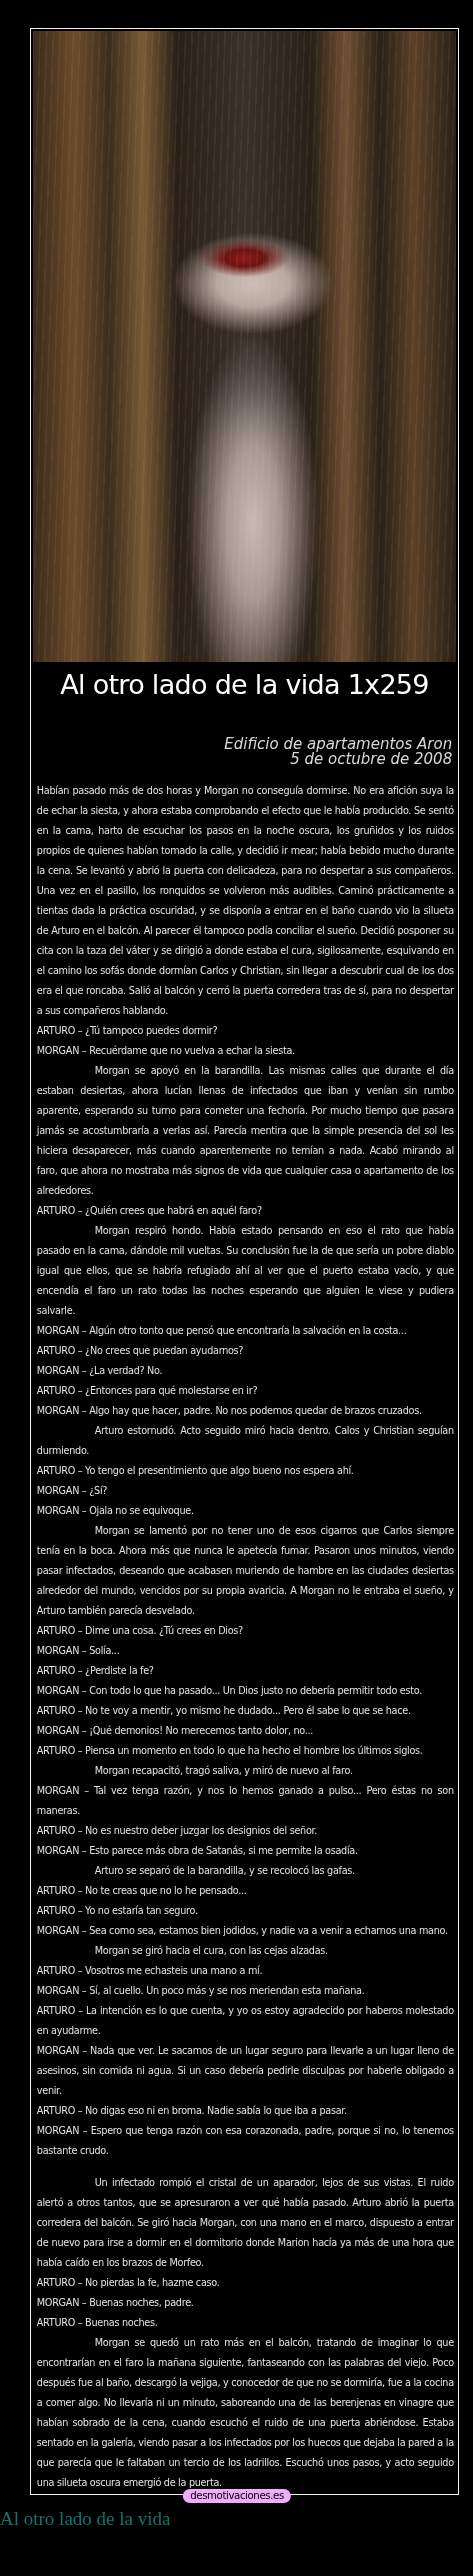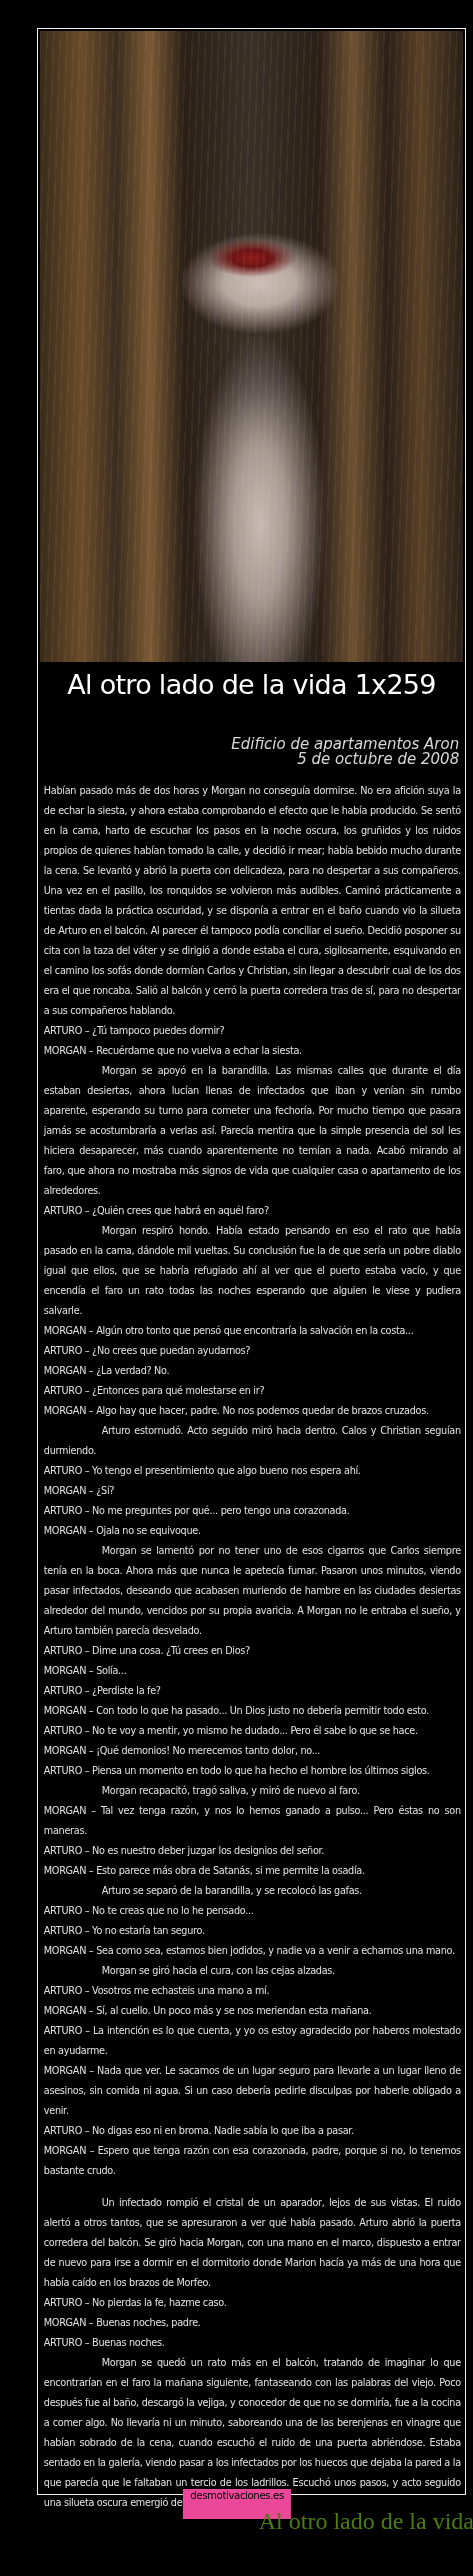--- a/index.html
+++ b/index.html
@@ -1,18 +1,18 @@
 <!DOCTYPE html>
 <html style="font-size:11.7px"><head>
 <meta charset="utf-8">
 <style>
   html, body { margin: 0; padding: 0; background: #000; }
   body { width: 474px; height: 2576px; position: relative; overflow: hidden; font-family: "DejaVu Sans", sans-serif; }
   .frame {
-    position: absolute; left: 37px; top: 28px; width: 429px; height: 2467px;
+    position: absolute; left: 30px; top: 28px; width: 429px; height: 2467px;
     border: 0.7px solid #f2f2f2; background: #000; box-sizing: border-box;
   }
   .photo {
     position: absolute; left: 2.2px; top: 2.2px; width: 423px; height: 631px;
     background:
       radial-gradient(ellipse 44px 19px at 50% 36%, #8e1a1a 0%, #6b1414 45%, rgba(0,0,0,0) 100%),
       radial-gradient(ellipse 80px 51px at 52% 40%, #cdbfb8 0%, #b7a8a0 45%, rgba(0,0,0,0) 100%),
       radial-gradient(ellipse 66px 189px at 52% 78%, #c8bab3 0%, #a89a93 40%, rgba(0,0,0,0) 100%),
       radial-gradient(ellipse 51px 58px at 52% 58%, #1a1717 0%, rgba(0,0,0,0) 100%),
       linear-gradient(90deg, #3a2a1a 0%, #6b4c2a 10%, #3b2c1f 18%, #7a5a34 26%, #2b2018 34%, #3a3028 50%, #2a2018 66%, #6e5032 74%, #2b2018 82%, #5a4028 90%, #2a2018 100%);
@@ -32,26 +32,26 @@
   .story {
     position: absolute; left: 5.8px; top: 752px; width: 417px;
     color: #e3e3e3; font-size: 9.7px; line-height: 20px; text-align: justify;
     font-family: "DejaVu Sans", sans-serif; letter-spacing: -0.3px;
   }
   .story p { margin: 0; }
   .story p.indent { text-indent: 58px; }
   .story p.gap { margin-top: 11.7px; }
   .logo {
     position: absolute; left: 50%; top: 2489px; transform: translateX(-50%);
-    background: #ec4899; color: #000; font-size: 10.2px; padding: 0 7.3px; height: 30px; line-height: 14px;
-    border-radius: 0; letter-spacing: -0.4px; font-family: "DejaVu Sans", sans-serif;
+    background: #f0abfc; color: #000; font-size: 10.2px; padding: 0 7.3px; height: 14px; line-height: 14px;
+    border-radius: 7px; letter-spacing: -0.4px; font-family: "DejaVu Sans", sans-serif;
   }
   .caption {
-    position: absolute; left: 0; top: 2508px; width: 100%; text-align: right;
-    color: #4d7c0f; font-family: "Liberation Serif", serif; font-size: 24px;
+    position: absolute; left: 0; top: 2508px; width: 100%; text-align: left;
+    color: #0f766e; font-family: "Liberation Serif", serif; font-size: 19px;
   }
 </style>
 </head>
 <body>
 
 <div class="frame">
   <div class="photo" title="close-up of a pale girl's face with bloody lips, hair covering her eyes">
     <div class="hair-strands"></div>
   </div>
   <div class="title">Al otro lado de la vida 1x259</div>
@@ -67,21 +67,20 @@
       <p>ARTURO – ¿Quién crees que habrá en aquél faro?</p>
       <p class="indent">Morgan respiró hondo. Había estado pensando en eso el rato que había pasado en la cama, dándole mil vueltas. Su conclusión fue la de que sería un pobre diablo igual que ellos, que se habría refugiado ahí al ver que el puerto estaba vacío, y que encendía el faro un rato todas las noches esperando que alguien le viese y pudiera salvarle.</p>
       <p>MORGAN – Algún otro tonto que pensó que encontraría la salvación en la costa...</p>
       <p>ARTURO – ¿No crees que puedan ayudarnos?</p>
       <p>MORGAN – ¿La verdad? No.</p>
       <p>ARTURO – ¿Entonces para qué molestarse en ir?</p>
       <p>MORGAN – Algo hay que hacer, padre. No nos podemos quedar de brazos cruzados.</p>
       <p class="indent">Arturo estornudó. Acto seguido miró hacia dentro. Calos y Christian seguían durmiendo.</p>
       <p>ARTURO – Yo tengo el presentimiento que algo bueno nos espera ahí.</p>
       <p>MORGAN – ¿Sí?</p>
-      <p>ARTURO – No me preguntes por qué... pero tengo una corazonada.</p>
       <p>MORGAN – Ojala no se equivoque.</p>
       <p class="indent">Morgan se lamentó por no tener uno de esos cigarros que Carlos siempre tenía en la boca. Ahora más que nunca le apetecía fumar. Pasaron unos minutos, viendo pasar infectados, deseando que acabasen muriendo de hambre en las ciudades desiertas alrededor del mundo, vencidos por su propia avaricia. A Morgan no le entraba el sueño, y Arturo también parecía desvelado.</p>
       <p>ARTURO – Dime una cosa. ¿Tú crees en Dios?</p>
       <p>MORGAN – Solía...</p>
       <p>ARTURO – ¿Perdiste la fe?</p>
       <p>MORGAN – Con todo lo que ha pasado... Un Dios justo no debería permitir todo esto.</p>
       <p>ARTURO – No te voy a mentir, yo mismo he dudado... Pero él sabe lo que se hace.</p>
       <p>MORGAN – ¡Qué demonios! No merecemos tanto dolor, no...</p>
       <p>ARTURO – Piensa un momento en todo lo que ha hecho el hombre los últimos siglos.</p>
       <p class="indent">Morgan recapacitó, tragó saliva, y miró de nuevo al faro.</p>

